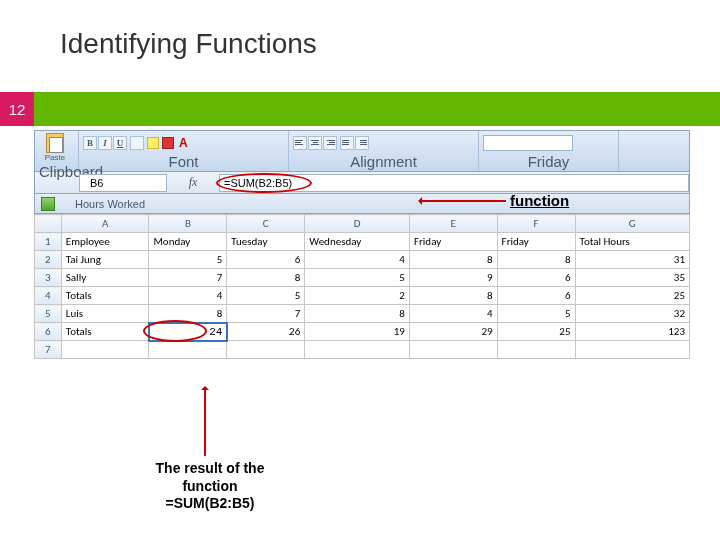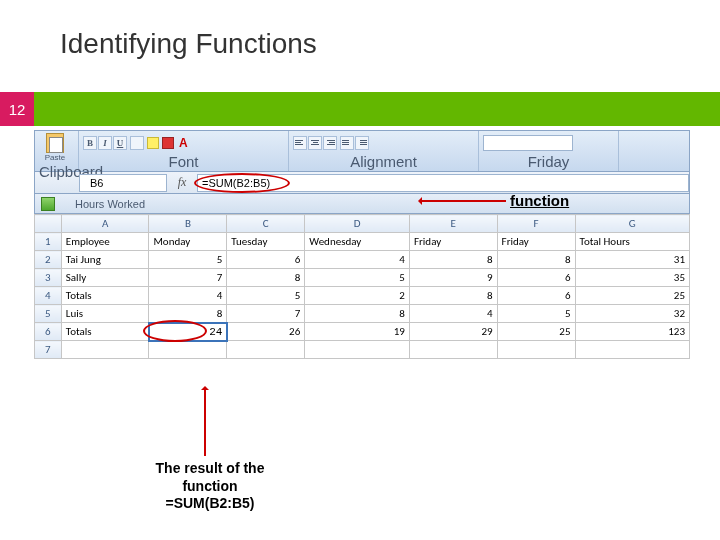--- a/index.html
+++ b/index.html
@@ -21,21 +21,21 @@
   .biU span { width: 14px; height: 14px; border: 1px solid #a9bfda; background: #f0f5fb; font: bold 9px/12px "Times New Roman"; text-align: center; }
   .color-sw { width: 12px; height: 12px; }
   .align-row { display: flex; gap: 1px; }
   .align-btn { width: 14px; height: 14px; border: 1px solid #a9bfda; background: #f0f5fb; display: flex; flex-direction: column; justify-content: center; gap: 1px; padding: 1px; }
   .align-btn i { height: 1px; background: #4a5a70; display: block; }
   .num-group { min-width: 140px; }
 
   
   .fbar-row { height: 22px; background: linear-gradient(#eef3fa,#dde7f3); border: 1px solid #8ba5c6; border-top: none; display: flex; align-items: center; font-size: 11px; }
   .namebox { width: 88px; height: 18px; margin-left: 44px; background: #fff; border: 1px solid #9db4d0; display: flex; align-items: center; padding-left: 10px; font-family: Arial; font-size: 11px; }
-  .fx-lbl { width: 30px; text-align: center; font-style: italic; font-family: "Times New Roman"; font-size: 12px; color: #555; }
+  .fx-lbl { width: 52px; text-align: center; font-style: italic; font-family: "Times New Roman"; font-size: 12px; color: #555; }
   .formula-field { flex: 1; height: 18px; background: #fff; border: 1px solid #9db4d0; padding-left: 4px; line-height: 16px; font-size: 11px; position: relative; }
   .formula-oval { position: absolute; top: -2px; left: -4px; width: 96px; height: 20px; border: 2px solid #c00; border-radius: 50%/50%; pointer-events: none; }
 
   
   .wb-title { height: 20px; background: linear-gradient(#e6eef8,#d2e0f0); border: 1px solid #8ba5c6; border-top: none; display: flex; align-items: center; padding-left: 6px; gap: 20px; font-size: 11px; color: #4a5a70; }
   .wb-icn { width: 14px; height: 14px; background: linear-gradient(#8fd36b,#4fa82f); border: 1px solid #3a7f22; }
 
   
   table.sheet { border-collapse: collapse; width: 100%; font-size: 11px; font-family: Calibri, Arial, sans-serif; background: #fff; }
   .sheet th, .sheet td { border: 1px solid #c6c6c6; height: 18px; }

